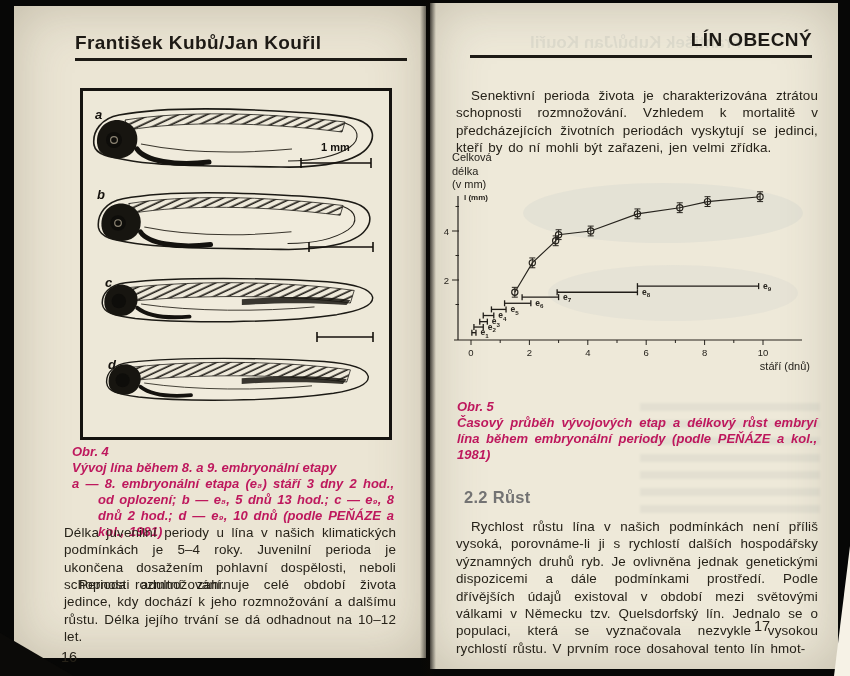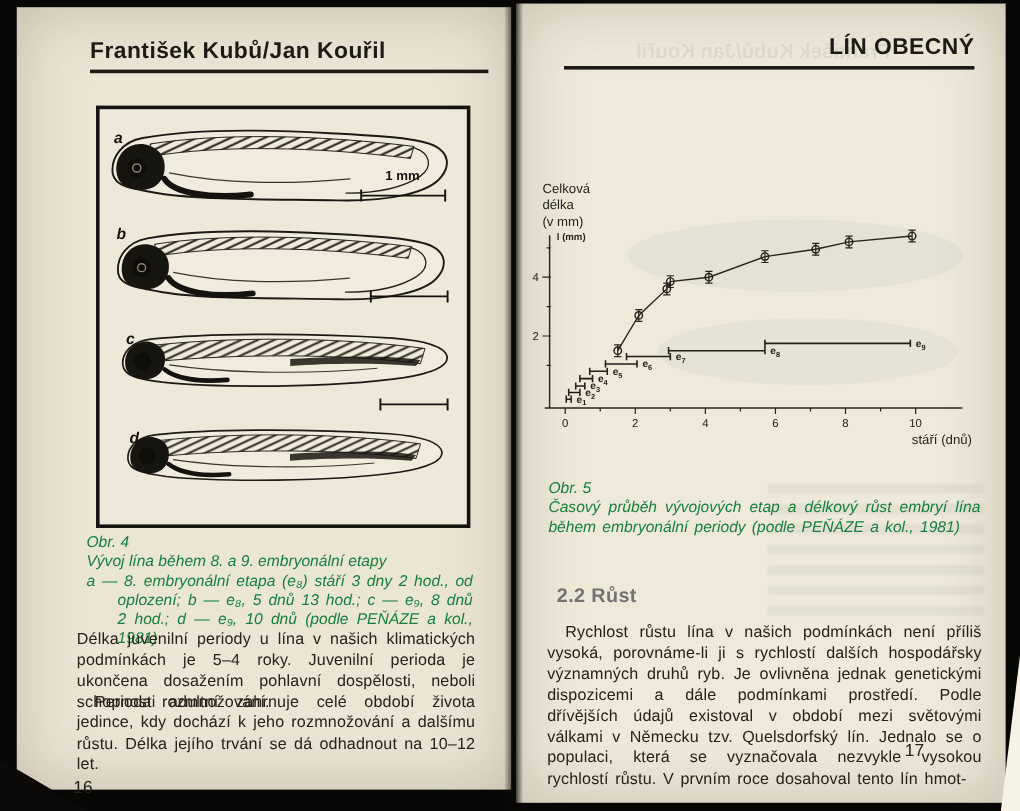--- a/index.html
+++ b/index.html
@@ -18,21 +18,21 @@
     clip-path:polygon(0 10%,100% 100%,0 100%);}
   .edge-sliver{position:absolute;right:0;bottom:0;width:16px;height:130px;background:#f6f2e6;
     clip-path:polygon(100% 0,100% 100%,0 100%);}
 
   .runhead{position:absolute;font-size:19px;font-weight:700;letter-spacing:.4px;color:#1d1a15;}
   .rule{position:absolute;height:3px;background:#1d1a15;}
 
   .body-text{position:absolute;font-size:13.4px;line-height:17.4px;text-align:justify;
     word-spacing:1.6px;letter-spacing:.15px;color:#262219;}
   .indent{text-indent:15px;}
-  .caption{position:absolute;font-size:13px;line-height:16px;font-style:italic;color:#15803d;}
+  .caption{position:absolute;font-size:13px;line-height:16px;font-style:italic;color:#be185d;font-weight:bold;}
   .caption .hang{padding-left:26px;text-indent:-26px;text-align:justify;word-spacing:1.4px;}
   .pagenum{position:absolute;font-size:14.5px;color:#262219;margin-top:33px;}
 
   #figure4{position:absolute;left:66px;top:82px;width:306px;height:346px;
     border:3px solid #151310;background:#ede8d8;}
   .fig-label{position:absolute;font-size:13px;font-weight:700;font-style:italic;color:#14110d;}
   .scalebar-label{position:absolute;font-size:11px;font-weight:700;color:#14110d;}
 
   #chart-wrap{position:absolute;left:8px;top:148px;width:400px;height:240px;}
   #growth-chart{width:400px;height:240px;}
@@ -131,20 +131,21 @@
 
   <div class="pagenum" style="left:47px;top:610px;">16</div>
 </div>
 
 <div id="right-page" class="page">
 
   <div class="ghost" style="left:100px;top:30px;">František Kubů/Jan Kouřil</div>
   <div class="runhead" style="right:26px;top:26px;text-align:center;">LÍN OBECNÝ</div>
   <div class="rule" style="left:40px;top:52px;right:26px;"></div>
 
+  <div class="body-text indent" style="left:26px;top:84px;width:362px;">Senektivní perioda života je charakterizována ztrátou schopnosti rozmnožování. Vzhledem k mortalitě v předcházejících životních periodách vyskytují se jedinci, kteří by do ní mohli být zařazeni, jen velmi zřídka.</div>
 
   <div id="chart-wrap">
     <svg id="growth-chart" viewBox="0 0 400 240">
       <ellipse cx="225" cy="62" rx="140" ry="30" fill="#a9b8c2" opacity="0.14"></ellipse>
       <ellipse cx="235" cy="142" rx="125" ry="28" fill="#a9b8c2" opacity="0.11"></ellipse>
     <text x="14" y="10" class="yl">Celková</text>
         <text x="14" y="23.5" class="yl">délka</text>
         <text x="14" y="37" class="yl">(v mm)</text>
         <line x1="20" y1="45" x2="20" y2="189" class="ax"></line>
         <line x1="16" y1="189" x2="364" y2="189" class="ax"></line>

